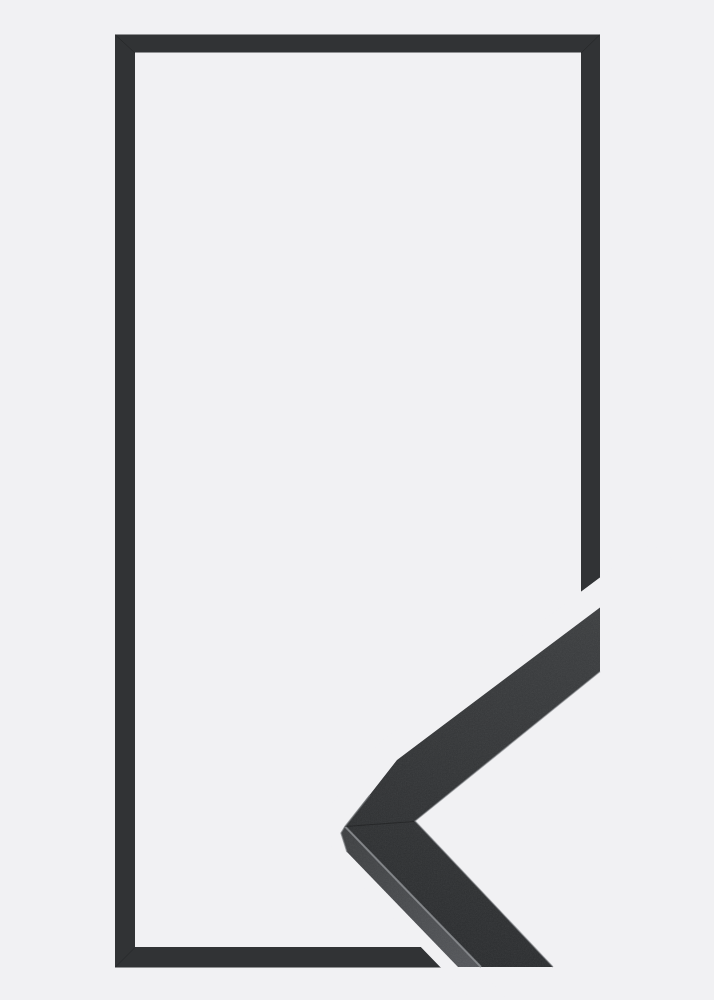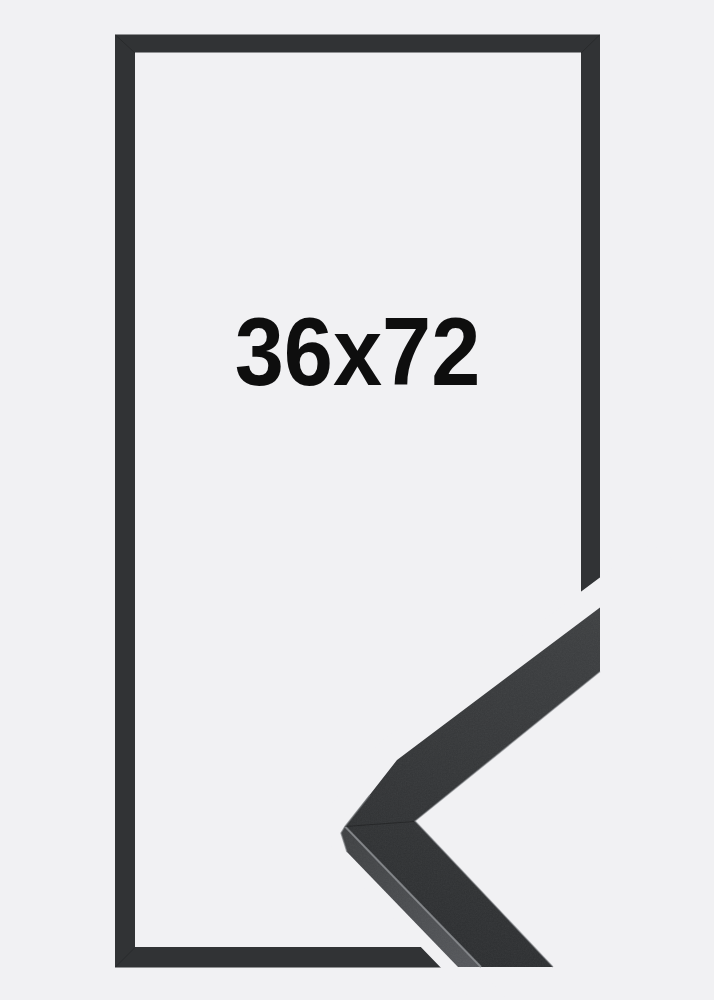--- a/index.html
+++ b/index.html
@@ -85,17 +85,14 @@
 
     <path d="M345,826.5 L481,967" fill="none" stroke-width="2" opacity="0.8" stroke="#8d9093"></path>
 
     <path d="M370,795 L345,826.5 L341,833 L347,852" fill="none" stroke-width="1.4" opacity="0.65" stroke="#75787b"></path>
 
     <path d="M600,671.5 L415,821 L553,967" fill="none" stroke-width="1.5" opacity="0.55" stroke="#75787b"></path>
 
     <path d="M345,826.5 L414,821.5" fill="none" stroke="rgba(0,0,0,0.28)" stroke-width="1"></path>
   </svg>
 
-  <div class="size-label">
-    <span>36x72</span>
-  </div>
 
 </div>
 
 </body></html>

